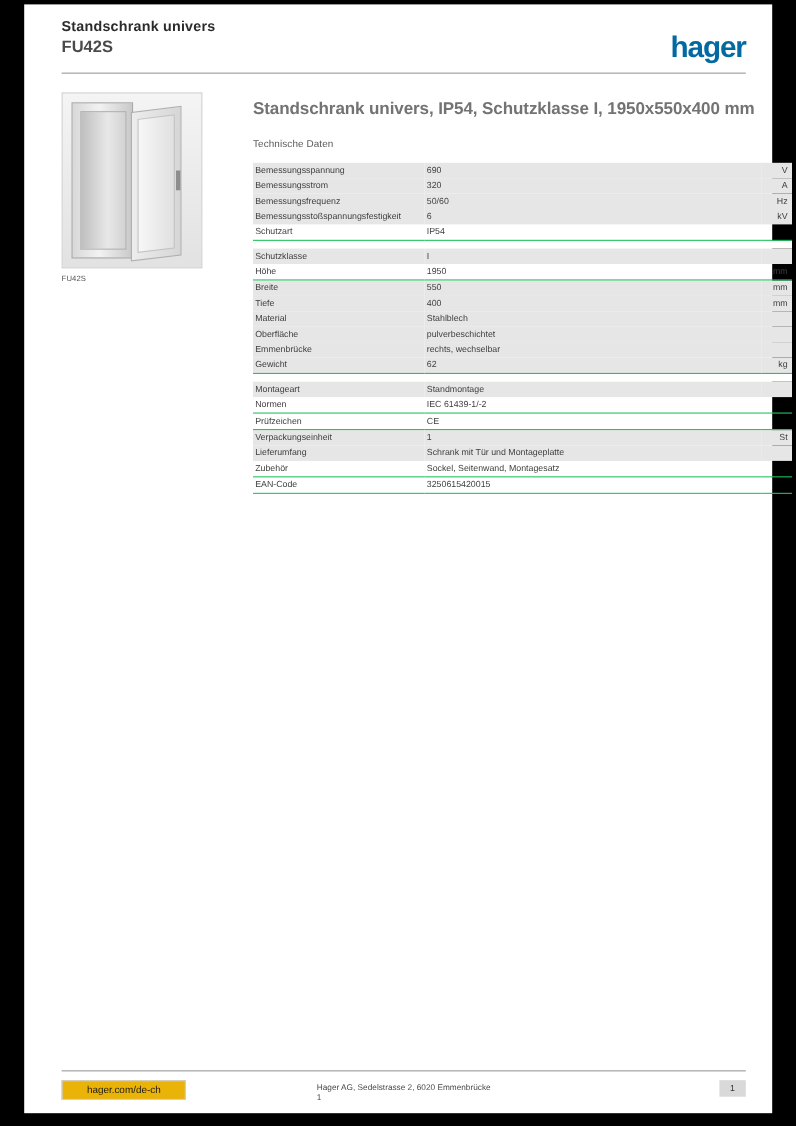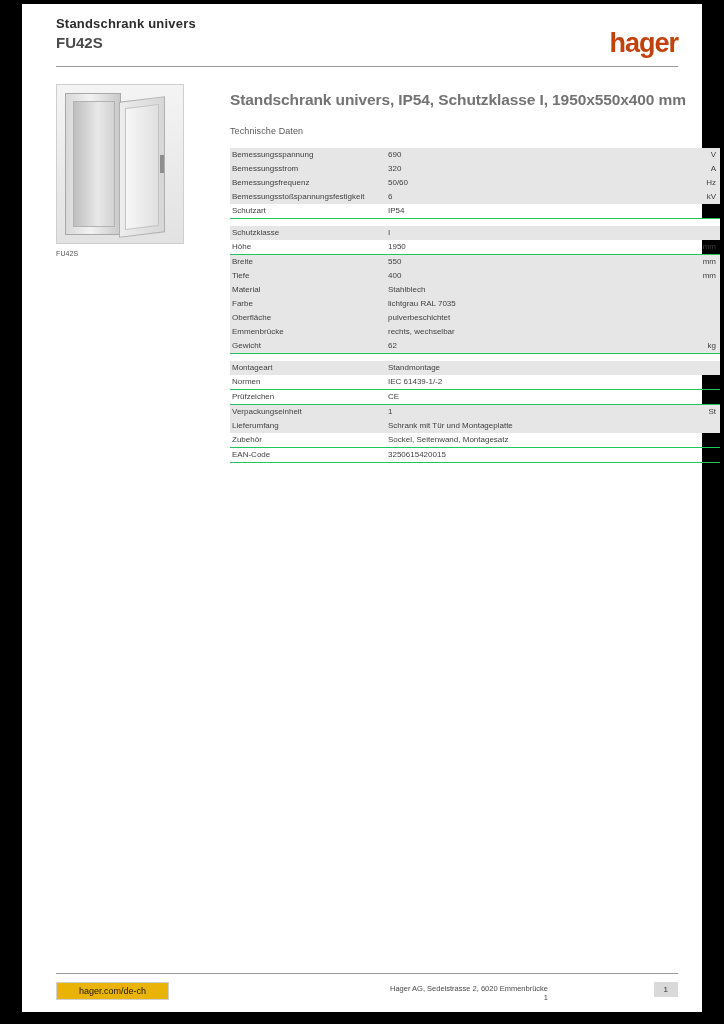--- a/index.html
+++ b/index.html
@@ -49,21 +49,21 @@
     font-weight: bold;
     color: #4a4a4a;
     line-height: 17px;
   }
   .logo {
     position: absolute;
     right: 0;
     top: 18px;
     font-size: 27px;
     font-weight: bold;
-    color: #c2410c;
+    color: #0369a1;
     letter-spacing: -1px;
     line-height: 27px;
   }
   .header-rule {
     position: absolute;
     left: 34px;
     top: 62px;
     width: 622px;
     height: 1px;
     background: #9a9a9a;
@@ -213,21 +213,21 @@
     color: #1a1a1a;
     background: #eab308;
     padding: 3px 22px;
     border: 1px solid #d0d0d0;
   }
   .footer-center {
     position: absolute;
     left: 232px;
     top: 6px;
     width: 260px;
-    text-align: right;
+    text-align: left;
     font-size: 7.5px;
     color: #4a4a4a;
     line-height: 9px;
   }
   .footer-page {
     position: absolute;
     right: 0;
     top: 4px;
     font-size: 8px;
     color: #333333;
@@ -316,25 +316,20 @@
           <td class="col-label">Tiefe</td>
           <td class="col-value">400</td>
           <td class="col-unit">mm</td>
         </tr>
         <tr class="shaded">
           <td class="col-label">Material</td>
           <td class="col-value">Stahlblech</td>
           <td class="col-unit"></td>
         </tr>
         <tr class="shaded">
-          <td class="col-label">Farbe</td>
-          <td class="col-value">lichtgrau RAL 7035</td>
-          <td class="col-unit"></td>
-        </tr>
-        <tr class="shaded">
           <td class="col-label">Oberfläche</td>
           <td class="col-value">pulverbeschichtet</td>
           <td class="col-unit"></td>
         </tr>
         <tr class="shaded">
           <td class="col-label">Emmenbrücke</td>
           <td class="col-value">rechts, wechselbar</td>
           <td class="col-unit"></td>
         </tr>
         <tr class="shaded rule">

